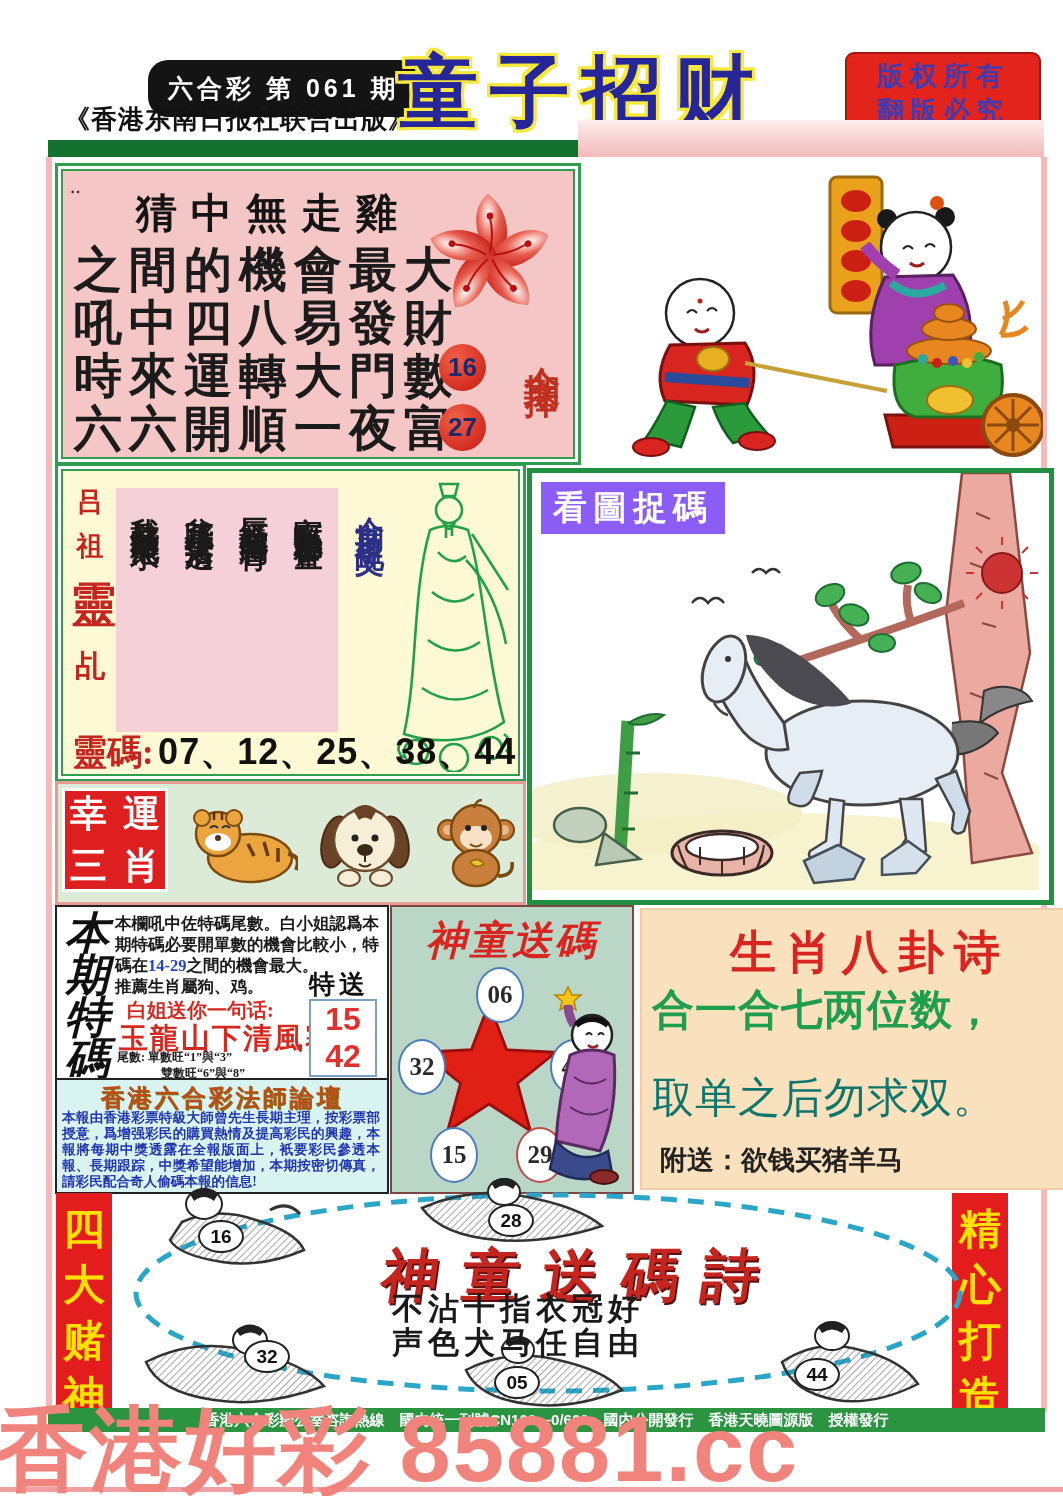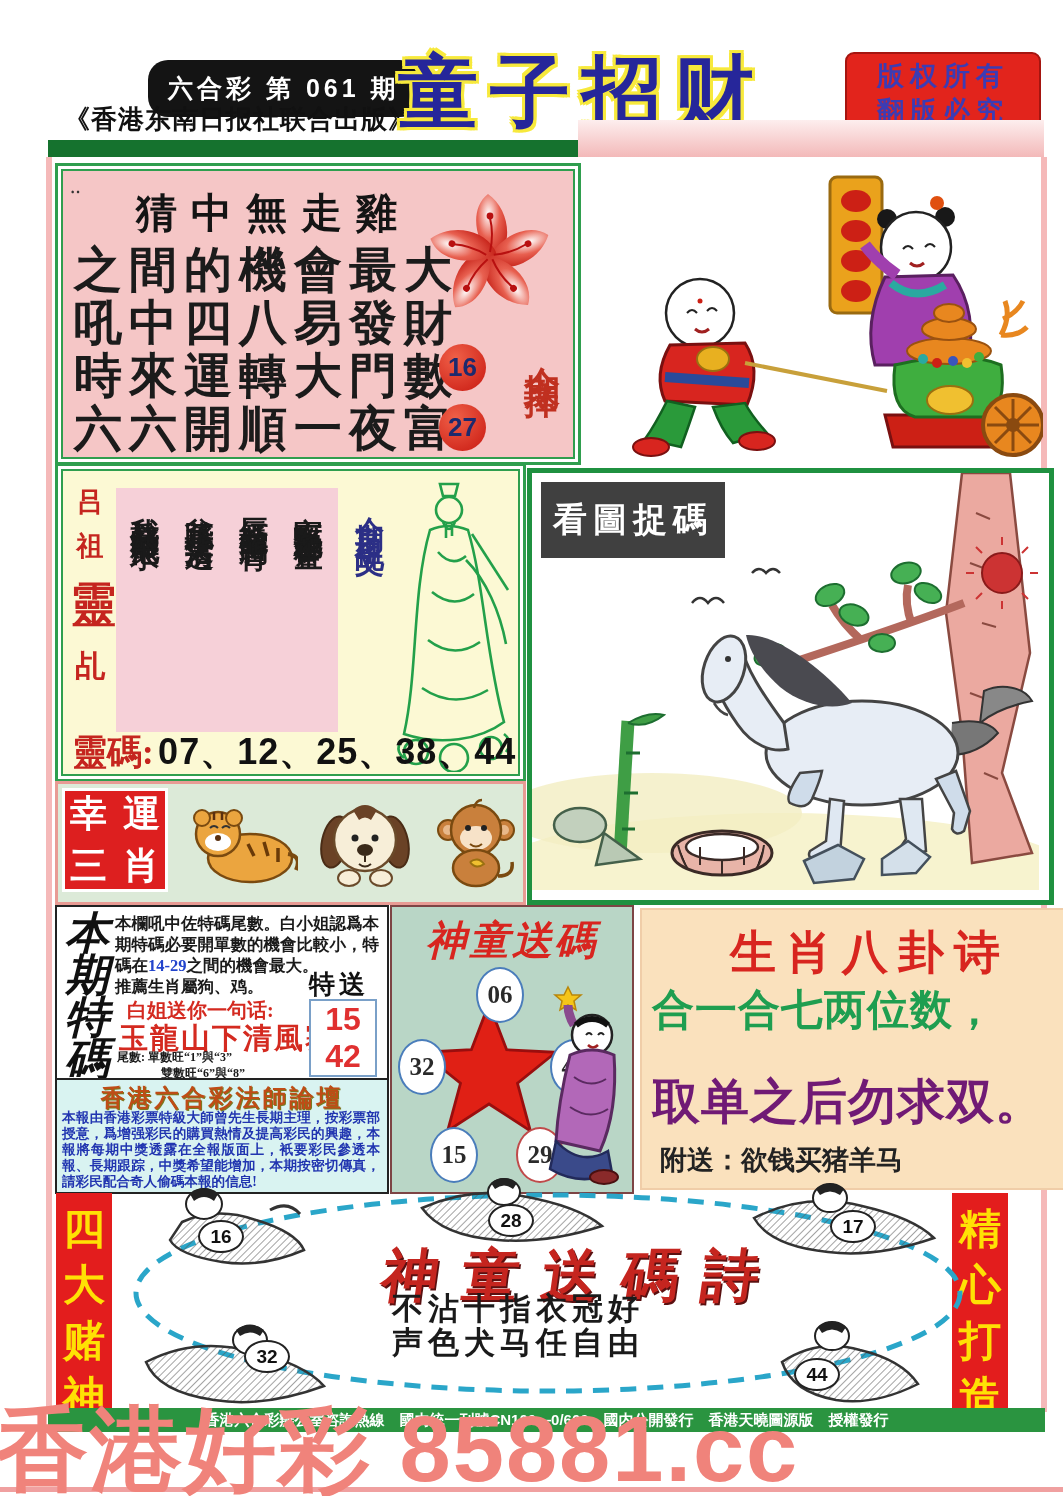--- a/index.html
+++ b/index.html
@@ -59,22 +59,22 @@
     color:#1a1a1a;font-family:"Liberation Serif",serif;}
   .luzu-caption{left:292px;top:28px;writing-mode:vertical-rl;font-size:29px;font-weight:900;
     letter-spacing:6px;color:#2c2f86;font-family:"Liberation Serif",serif;}
   .luzu-art{left:330px;top:6px;}
   .code-line{left:14px;top:262px;white-space:nowrap;}
   .code-label{color:#c5251f;font-size:35px;font-weight:900;font-family:"Liberation Serif",serif;}
   .code-nums{color:#111;font-size:36px;font-weight:900;letter-spacing:1px;}
 
   
   .pic-panel{left:527px;top:468px;width:517px;height:427px;background:#fff;border:5px solid #1f9140;}
-  .pic-badge{left:9px;top:9px;background:#404040;color:#fff;font-size:34px;font-weight:900;
-    letter-spacing:6px;padding:15px 12px;}
+  .pic-badge{left:9px;top:9px;background:#8b5cf6;color:#fff;font-size:34px;font-weight:900;
+    letter-spacing:6px;padding:3px 12px;}
 
   
   .lucky-panel{left:55px;top:781px;width:465px;height:118px;background:#dcead8;border:3px solid #e89b94;}
   .lucky-title{left:4px;top:4px;width:106px;height:104px;background:#dd1f1f;
     box-shadow:inset 0 0 0 3px #ffffff;display:grid;grid-template-columns:1fr 1fr;align-items:center;justify-items:center;}
   .lucky-title span{color:#fff;font-size:37px;font-weight:900;font-family:"Liberation Serif",serif;}
   .animal{top:12px;}
   .animal.tiger{left:130px;}
   .animal.dog{left:255px;}
   .animal.monkey{left:368px;}
@@ -116,21 +116,21 @@
   .st-bl{left:38px;top:220px;}
   .st-br{left:124px;top:220px;}
   .st-child{left:146px;top:74px;}
 
   
   .bagua-panel{left:640px;top:908px;width:404px;height:278px;background:#fae1bd;border:2px solid #f0cda8;padding-left:27px;}
   .bagua-title{left:88px;top:12px;font-size:46px;font-weight:900;color:#d8251f;letter-spacing:10px;
     font-family:"Liberation Serif",serif;}
   .bagua-l1{left:10px;top:72px;font-size:42px;font-weight:900;color:#1f9e50;letter-spacing:1px;
     font-family:"Liberation Serif",serif;}
-  .bagua-l2{left:10px;top:160px;font-size:48px;font-weight:700;color:#701a75;letter-spacing:1px;
+  .bagua-l2{left:10px;top:160px;font-size:42px;font-weight:400;color:#0f766e;letter-spacing:1px;
     font-family:"Liberation Serif",serif;}
   .bagua-bonus{left:18px;top:232px;font-size:27px;font-weight:900;color:#222;font-family:"Liberation Serif",serif;}
 
   
   .banner{width:56px;top:1193px;height:215px;background:#e31d1d;display:flex;flex-direction:column;
     align-items:center;justify-content:space-around;padding:8px 0;}
   .banner span{color:#ffe104;font-size:42px;font-weight:900;font-family:"Liberation Serif",serif;}
   .banner-left{left:56px;}
   .banner-right{left:952px;}
   .dash-ellipse{left:118px;top:1183px;z-index:1;}
@@ -520,29 +520,29 @@
 
   <div class="abs figure fig-05">
     <svg width="210" height="68" viewBox="0 0 210 68">
       <path d="M20 30 q50 -22 100 -12 q56 10 80 30 q-56 18 -104 14 q-56 -4 -76 -32 z" fill="url(#hatch)" stroke="#333" stroke-width="2.5"></path>
       <ellipse cx="102" cy="14" rx="16" ry="13" fill="#fff" stroke="#222" stroke-width="2"></ellipse>
       <path d="M89 5 q13 -10 26 0 l-4 6 q-9 -7 -18 0 z" fill="#222"></path>
     </svg>
     <span class="badge" style="left:86px;top:26px;">28</span>
   </div>
 
-
-  <div class="abs figure fig-17">
-    <svg width="210" height="75" viewBox="0 0 210 75">
-      <path d="M16 36 q52 -26 108 -12 q52 12 72 32 q-58 20 -106 14 q-58 -6 -74 -34 z" fill="url(#hatch)" stroke="#333" stroke-width="2.5"></path>
-      <ellipse cx="92" cy="16" rx="17" ry="14" fill="#fff" stroke="#222" stroke-width="2"></ellipse>
-      <path d="M78 7 q14 -11 28 0 l-4 6 q-10 -7 -20 0 z" fill="#222"></path>
-    </svg>
-    <span class="badge" style="left:92px;top:28px;">17</span>
-  </div>
+  <div class="abs figure fig-28">
+    <svg width="190" height="80" viewBox="0 0 190 80">
+      <path d="M18 38 q44 -22 92 -10 q46 10 64 30 q-50 20 -94 14 q-50 -6 -62 -34 z" fill="url(#hatch)" stroke="#333" stroke-width="2.5"></path>
+      <ellipse cx="70" cy="18" rx="16" ry="13" fill="#fff" stroke="#222" stroke-width="2"></ellipse>
+      <path d="M57 9 q13 -10 26 0 l-4 6 q-9 -7 -18 0 z" fill="#222"></path>
+    </svg>
+    <span class="badge" style="left:46px;top:34px;">05</span>
+  </div>
+
 
   <div class="abs figure fig-44">
     <svg width="160" height="95" viewBox="0 0 160 95">
       <path d="M14 46 q36 -24 78 -12 q42 10 58 34 q-44 22 -82 16 q-44 -8 -54 -38 z" fill="url(#hatch)" stroke="#333" stroke-width="2.5"></path>
       <ellipse cx="64" cy="20" rx="17" ry="14" fill="#fff" stroke="#222" stroke-width="2"></ellipse>
       <path d="M50 11 q14 -11 28 0 l-4 6 q-10 -7 -20 0 z" fill="#222"></path>
     </svg>
     <span class="badge" style="left:26px;top:42px;">44</span>
   </div>
 

